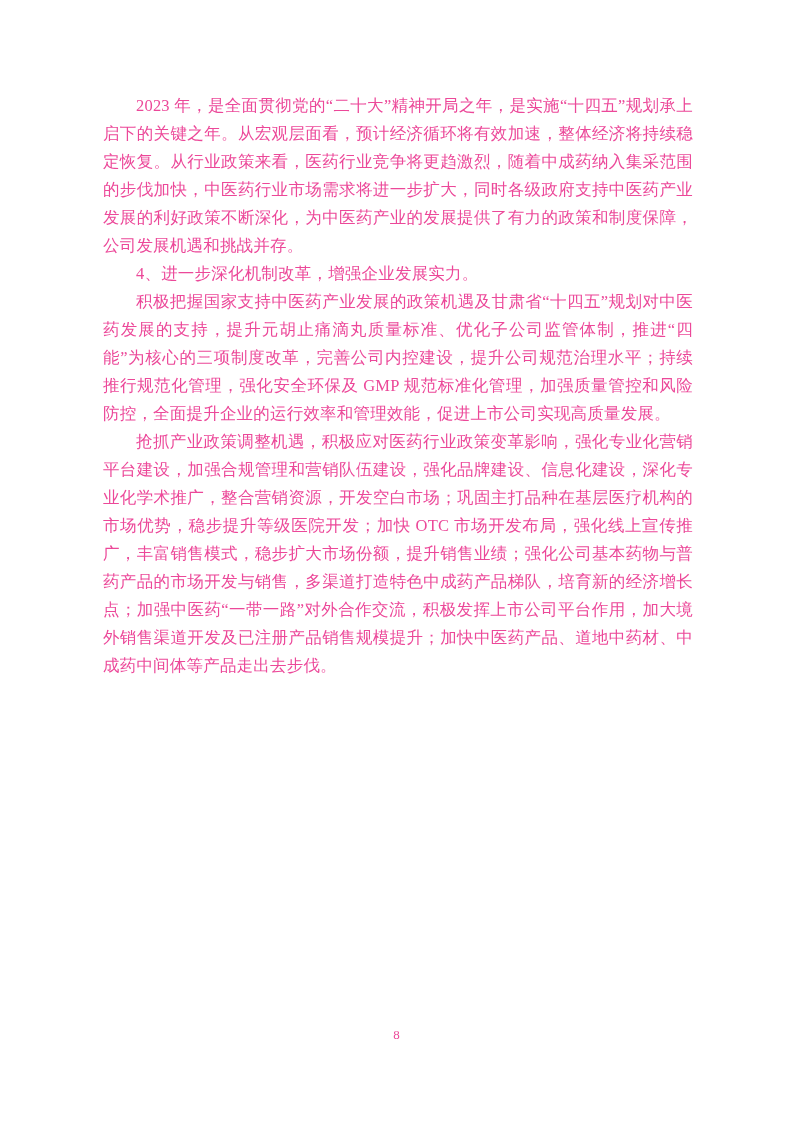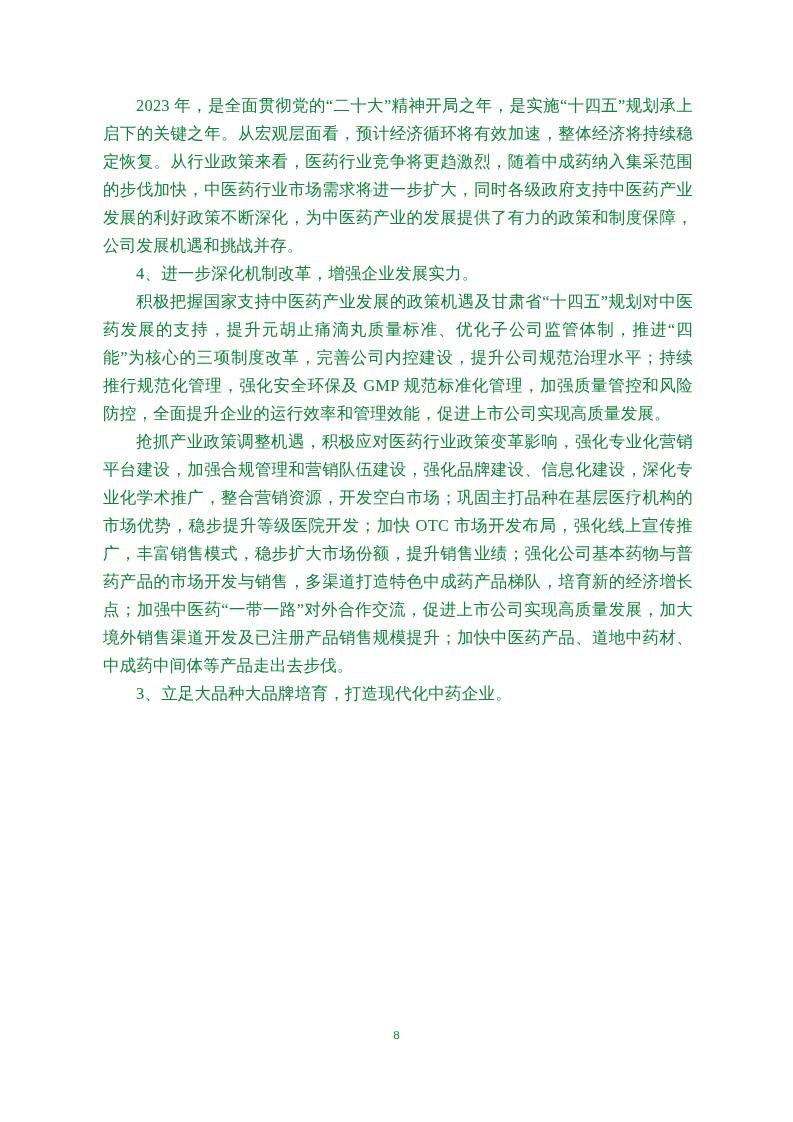--- a/index.html
+++ b/index.html
@@ -5,21 +5,21 @@
   html, body {
     margin: 0;
     padding: 0;
     background: #ffffff;
   }
   .page {
     position: relative;
     width: 702px;
     height: 1122px;
     background: #ffffff;
-    color: #15803d;
+    color: #ec4899;
     font-family: "Liberation Serif", "DejaVu Serif", serif;
     overflow: hidden;
   }
   .content {
     position: absolute;
     left: 103px;
     top: 92px;
     width: 590px;
   }
   .para {
@@ -43,19 +43,18 @@
   }
 </style>
 </head>
 <body>
 
 <div class="page">
   <main class="content">
       <p class="para">2023 年，是全面贯彻党的“二十大”精神开局之年，是实施“十四五”规划承上启下的关键之年。从宏观层面看，预计经济循环将有效加速，整体经济将持续稳定恢复。从行业政策来看，医药行业竞争将更趋激烈，随着中成药纳入集采范围的步伐加快，中医药行业市场需求将进一步扩大，同时各级政府支持中医药产业发展的利好政策不断深化，为中医药产业的发展提供了有力的政策和制度保障，公司发展机遇和挑战并存。</p>
       <p class="para">4、进一步深化机制改革，增强企业发展实力。</p>
       <p class="para">积极把握国家支持中医药产业发展的政策机遇及甘肃省“十四五”规划对中医药发展的支持，提升元胡止痛滴丸质量标准、优化子公司监管体制，推进“四能”为核心的三项制度改革，完善公司内控建设，提升公司规范治理水平；持续推行规范化管理，强化安全环保及 GMP 规范标准化管理，加强质量管控和风险防控，全面提升企业的运行效率和管理效能，促进上市公司实现高质量发展。</p>
-      <p class="para">抢抓产业政策调整机遇，积极应对医药行业政策变革影响，强化专业化营销平台建设，加强合规管理和营销队伍建设，强化品牌建设、信息化建设，深化专业化学术推广，整合营销资源，开发空白市场；巩固主打品种在基层医疗机构的市场优势，稳步提升等级医院开发；加快 OTC 市场开发布局，强化线上宣传推广，丰富销售模式，稳步扩大市场份额，提升销售业绩；强化公司基本药物与普药产品的市场开发与销售，多渠道打造特色中成药产品梯队，培育新的经济增长点；加强中医药“一带一路”对外合作交流，促进上市公司实现高质量发展，加大境外销售渠道开发及已注册产品销售规模提升；加快中医药产品、道地中药材、中成药中间体等产品走出去步伐。</p>
-      <p class="para">3、立足大品种大品牌培育，打造现代化中药企业。</p>
+      <p class="para">抢抓产业政策调整机遇，积极应对医药行业政策变革影响，强化专业化营销平台建设，加强合规管理和营销队伍建设，强化品牌建设、信息化建设，深化专业化学术推广，整合营销资源，开发空白市场；巩固主打品种在基层医疗机构的市场优势，稳步提升等级医院开发；加快 OTC 市场开发布局，强化线上宣传推广，丰富销售模式，稳步扩大市场份额，提升销售业绩；强化公司基本药物与普药产品的市场开发与销售，多渠道打造特色中成药产品梯队，培育新的经济增长点；加强中医药“一带一路”对外合作交流，积极发挥上市公司平台作用，加大境外销售渠道开发及已注册产品销售规模提升；加快中医药产品、道地中药材、中成药中间体等产品走出去步伐。</p>
     </main>
   <footer class="page-footer">
     <span>8</span>
   </footer>
 </div>
 
 </body></html>

